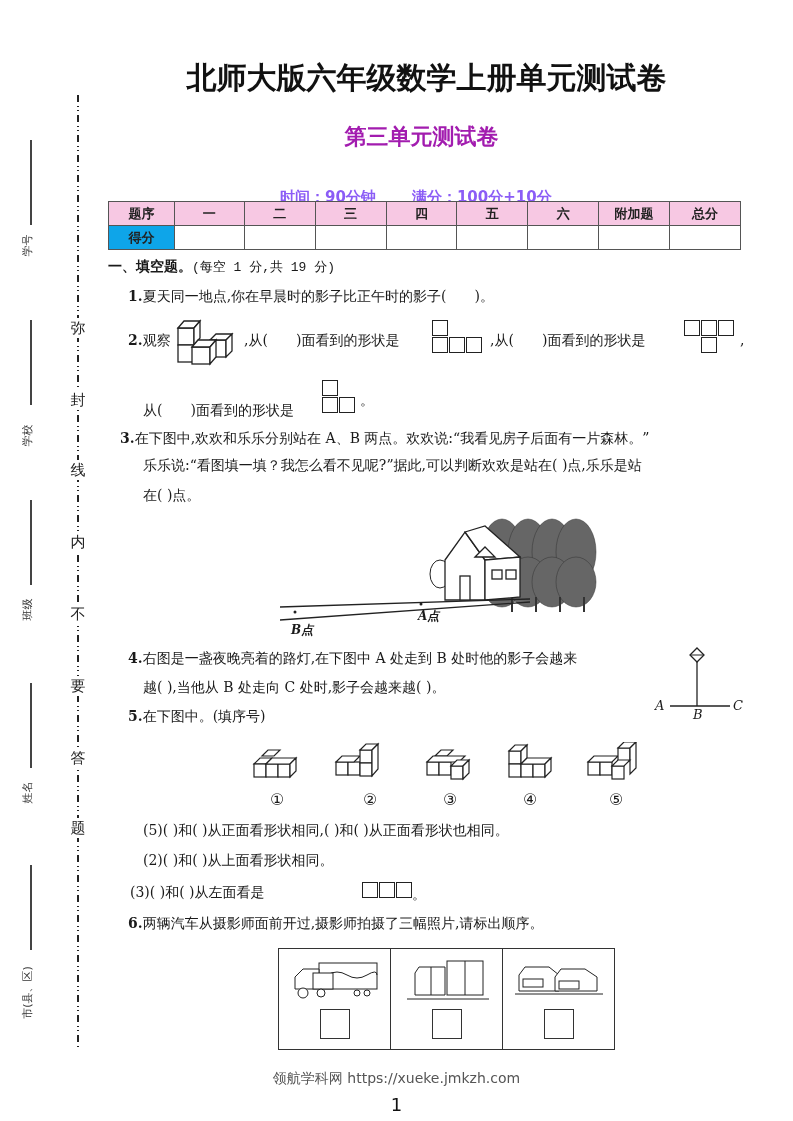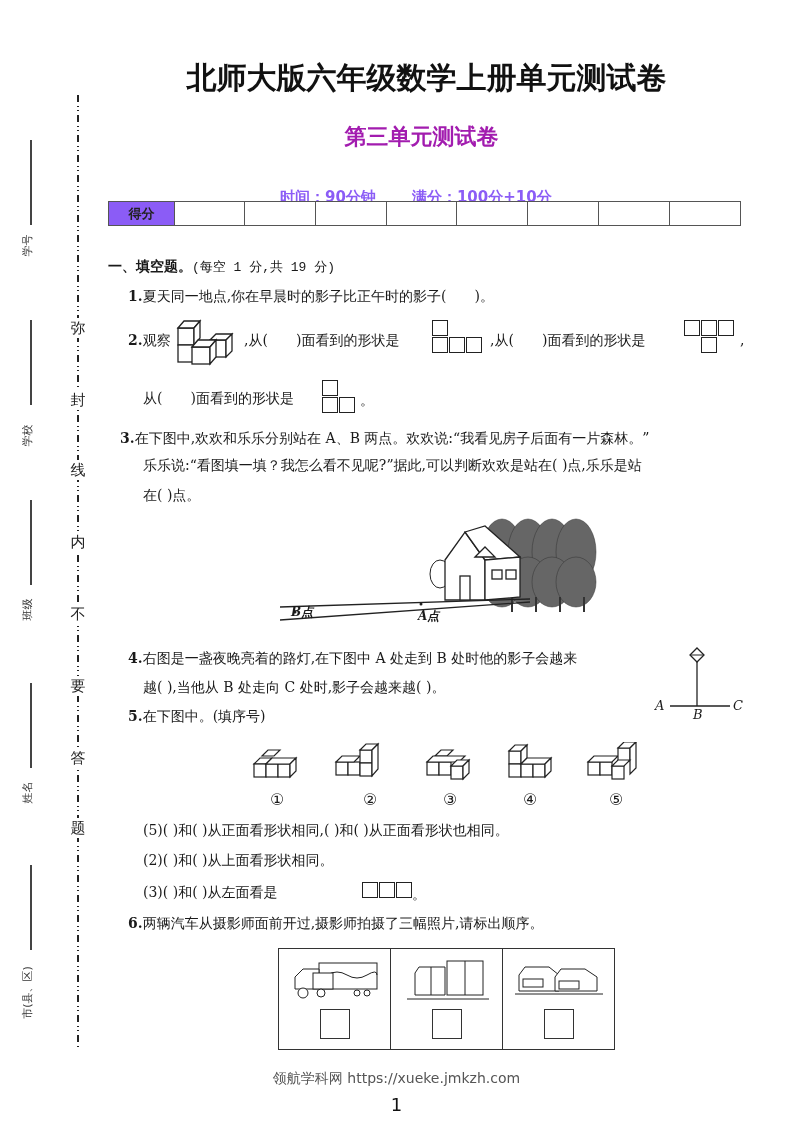--- a/index.html
+++ b/index.html
@@ -12,21 +12,21 @@
     font-family: "DejaVu Sans", "Liberation Sans", sans-serif; font-weight: bold; font-size: 22px; color: #a21caf; }
   .exam-info { position: absolute; left: 280px; top: 178px; font-family: "DejaVu Sans", "Liberation Sans", sans-serif;
     font-weight: bold; font-size: 15px; color: #8b5cf6; white-space: pre; margin-top: 10px; }
   .exam-info span { margin-right: 36px; }
 
   
   .score-table { position: absolute; left: 108px; top: 201px; width: 633px; border-collapse: collapse; font-family: "DejaVu Sans", "Liberation Sans", sans-serif; }
   .score-table td { border: 1.5px solid #555; height: 24px; text-align: center; font-size: 13px; font-weight: bold; color: #222; }
   .score-table tr.head td { background: #f7c8e3; }
   .score-table tr.body td { background: #fff; }
-  .score-table tr.body td.lbl { background: #8b5cf6; }
+  .score-table tr.body td.lbl { background: #0ea5e9; }
 
   
   .margin-line { position: absolute; left: 77px; top: 95px; height: 955px; width: 2px;
     background: repeating-linear-gradient(to bottom, #222 0 7px, transparent 7px 11px, #222 11px 12px, transparent 12px 15px, #222 15px 16px, transparent 16px 20px); }
   .seal-char { position: absolute; left: 68px; width: 20px; background: #fff; text-align: center; font-family: "DejaVu Sans", sans-serif; font-size: 15px; color: #222; line-height: 20px; }
   .field-line { position: absolute; left: 30px; width: 1.5px; background: #444; }
   .field-label { position: absolute; left: 12px; width: 30px; transform: rotate(-90deg); font-family: "DejaVu Sans", sans-serif; font-size: 11px; color: #333; text-align: center; white-space: nowrap; }
 
   
   .section-head { position: absolute; left: 108px; top: 258px; font-size: 14px; font-weight: bold; font-family: "DejaVu Sans", "Liberation Sans", sans-serif; }
@@ -83,20 +83,31 @@
       <col style="width:70px">
       <col style="width:71px">
       <col style="width:71px">
       <col style="width:71px">
       <col style="width:71px">
       <col style="width:71px">
       <col style="width:71px">
       <col style="width:71px">
   </colgroup>
   <tbody>
+      <tr class="head">
+    <td>题序</td>
+    <td>一</td>
+    <td>二</td>
+    <td>三</td>
+    <td>四</td>
+    <td>五</td>
+    <td>六</td>
+    <td>附加题</td>
+    <td>总分</td>
+  </tr>
   <tr class="body">
     <td class="lbl">得分</td>
     <td></td>
     <td></td>
     <td></td>
     <td></td>
     <td></td>
     <td></td>
     <td></td>
     <td></td>
@@ -145,21 +156,21 @@
 </div>
 
 <div class="grid-fig" style="position:absolute;left:684px;top:320px;width:56px;height:36px">
   <div class="cell" style="left:0;top:0"></div>
     <div class="cell" style="left:17px;top:0"></div>
     <div class="cell" style="left:34px;top:0"></div>
     <div class="cell" style="left:17px;top:17px"></div>
 </div>
 <div class="q" style="left:740px;top:330px">,</div>
 
-<div class="q" style="left:143px;top:388px">
+<div class="q" style="left:143px;top:400px">
   <span>从(</span><span class="blank"></span><span>)面看到的形状是</span>
 </div>
 <div class="grid-fig" style="position:absolute;left:322px;top:380px;width:40px;height:36px">
   <div class="cell" style="left:0;top:0"></div>
     <div class="cell" style="left:0;top:17px"></div>
     <div class="cell" style="left:17px;top:17px"></div>
 </div>
 <div class="q" style="left:360px;top:390px">。</div>
 
 <div class="q" style="left:120px;top:428px">
@@ -193,21 +204,21 @@
     <polygon points="195,45 205,35 215,45"></polygon>
     <rect x="180" y="64" width="10" height="24"></rect>
     <rect x="212" y="58" width="10" height="9"></rect>
       <rect x="226" y="58" width="10" height="9"></rect>
   </g>
   <line x1="0" y1="95" x2="250" y2="87" stroke="#222" stroke-width="1.3"></line>
   <line x1="0" y1="108" x2="250" y2="90" stroke="#222" stroke-width="1.3"></line>
   <circle cx="15" cy="100" r="1.5" fill="#222"></circle>
   <circle cx="141" cy="92" r="1.5" fill="#222"></circle>
 </svg>
-<div class="q ital" style="left:291px;top:602px;font-size:12px;font-weight:bold">B点</div>
+<div class="q ital" style="left:291px;top:620px;font-size:12px;font-weight:bold">B点</div>
 <div class="q ital" style="left:418px;top:606px;font-size:12px;font-weight:bold">A点</div>
 
 <div class="q" style="left:128px;top:648px">
   <span class="num">4.</span><span>右图是一盏夜晚亮着的路灯,在下图中 A 处走到 B 处时他的影子会越来</span>
 </div>
 <div class="q" style="left:143px;top:677px">越(      ),当他从 B 处走向 C 处时,影子会越来越(      )。</div>
 <svg style="position:absolute;left:670px;top:646px" width="70" height="64" viewBox="0 0 70 64">
   <polygon points="27,2 34,9 27,16 20,9" fill="#fff" stroke="#222" stroke-width="1.3"></polygon>
   <line x1="20" y1="9" x2="34" y2="9" stroke="#222" stroke-width="1"></line>
   <line x1="27" y1="16" x2="27" y2="60" stroke="#222" stroke-width="1.3"></line>
@@ -268,21 +279,21 @@
   </g>
 </svg>
 <div class="circ" style="left:270px;top:790px">①</div>
 <div class="circ" style="left:363px;top:790px">②</div>
 <div class="circ" style="left:443px;top:790px">③</div>
 <div class="circ" style="left:523px;top:790px">④</div>
 <div class="circ" style="left:609px;top:790px">⑤</div>
 
 <div class="q" style="left:143px;top:820px">(5)(      )和(      )从正面看形状相同,(      )和(      )从正面看形状也相同。</div>
 <div class="q" style="left:143px;top:850px">(2)(      )和(      )从上面看形状相同。</div>
-<div class="q" style="left:143px;top:882px">(3)(      )和(      )从左面看是</div>
+<div class="q" style="left:130px;top:882px">(3)(      )和(      )从左面看是</div>
 <div class="grid-fig" style="position:absolute;left:362px;top:882px;width:52px;height:18px">
   <div class="cell" style="left:0;top:0"></div>
     <div class="cell" style="left:17px;top:0"></div>
     <div class="cell" style="left:34px;top:0"></div>
 </div>
 <div class="q" style="left:412px;top:884px">。</div>
 
 <div class="q" style="left:128px;top:913px">
   <span class="num">6.</span><span>两辆汽车从摄影师面前开过,摄影师拍摄了三幅照片,请标出顺序。</span>
 </div>

